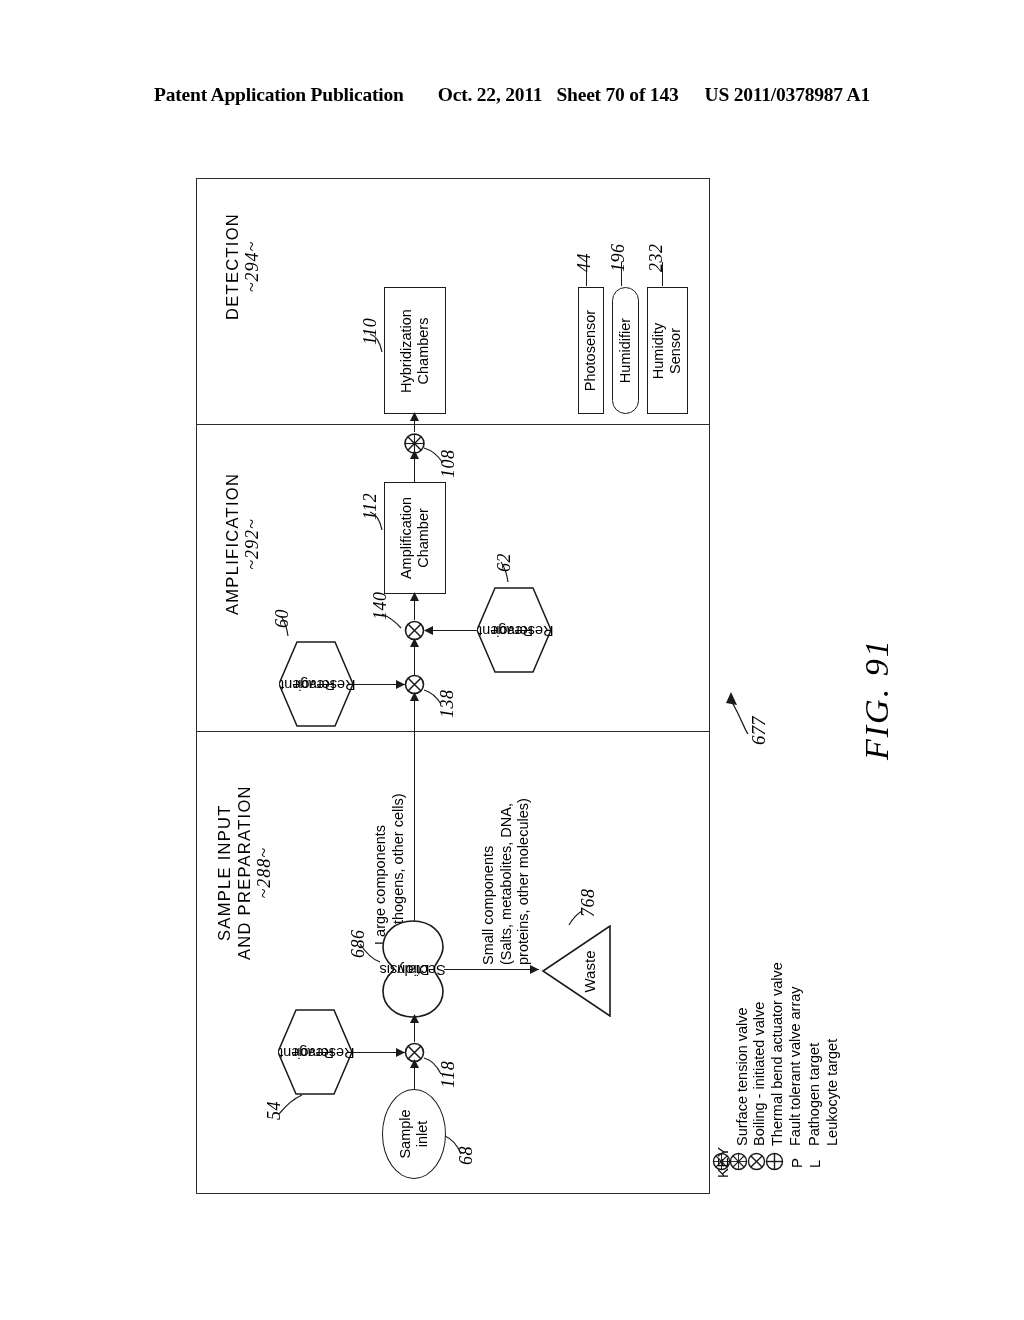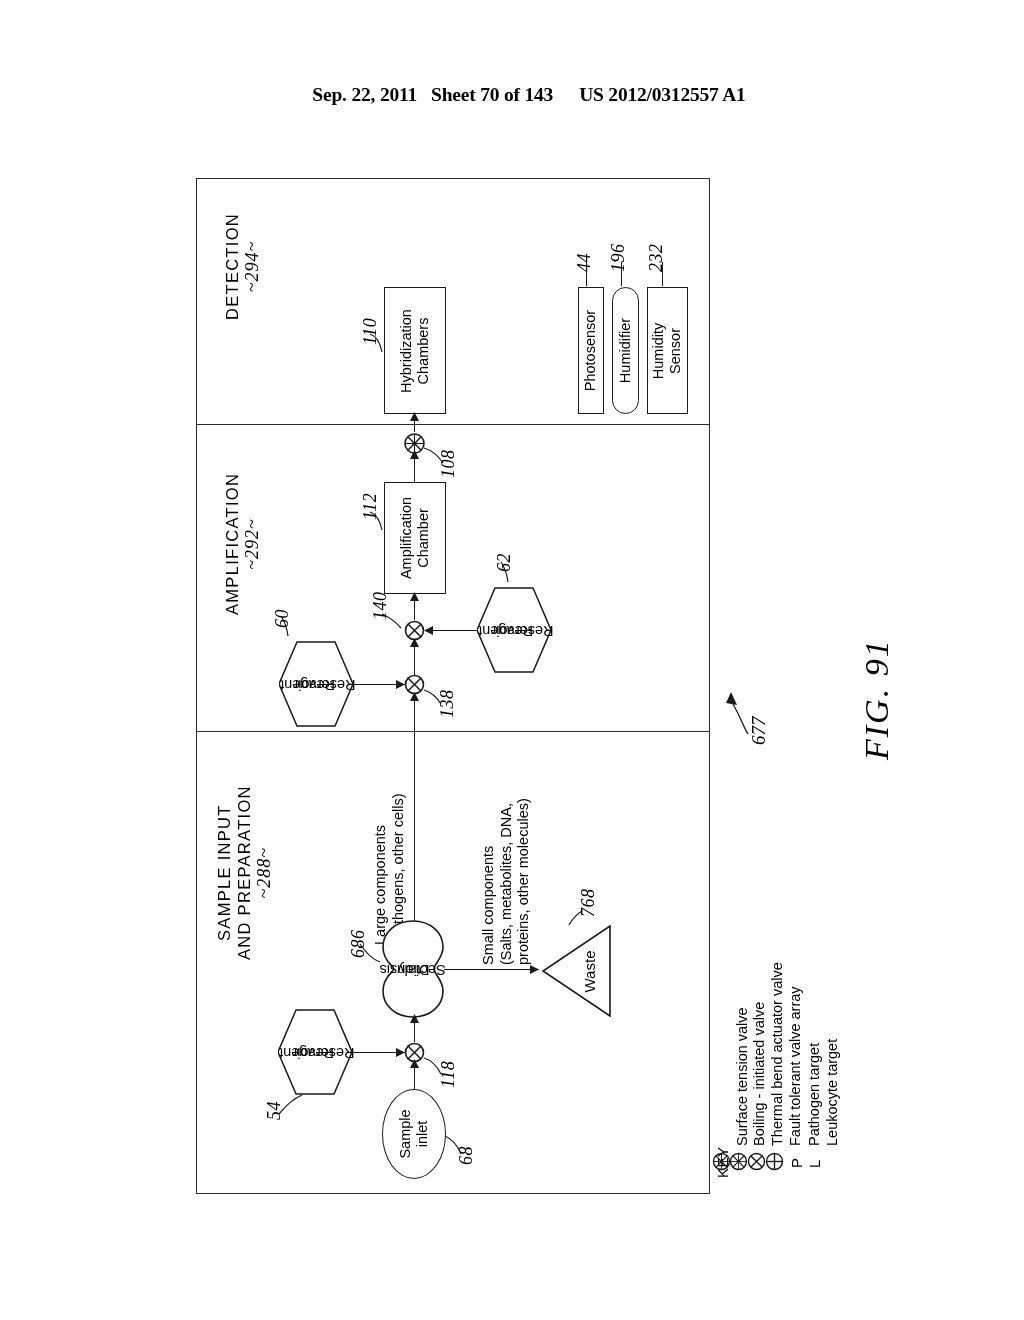--- a/index.html
+++ b/index.html
@@ -122,26 +122,27 @@
   }
   .key-text{
     position:absolute;font-size:14.5px;white-space:nowrap;
     transform-origin:0 0;transform:rotate(-90deg);
   }
 </style>
 </head>
 <body>
 
 <div class="pub-header">
+  <span>Patent Application Publication</span>
   <span class="hdr-gap-lg"></span>
-  <span>Sep. 22, 2011</span>
+  <span>Oct. 22, 2011</span>
   <span class="hdr-gap-sm"></span>
   <span>Sheet 70 of 143</span>
   <span class="hdr-gap-md"></span>
-  <span>US 2012/0312557 A1</span>
+  <span>US 2011/0378987 A1</span>
 </div>
 
 <div class="fig-frame"></div>
 <div class="divider" id="divider-detection"></div>
 <div class="divider" id="divider-amplification"></div>
 
 <div class="rot sect-title" style="left:222px;top:320px;">
   <div>DETECTION</div>
   <div class="sect-num">~294~</div>
 </div>

